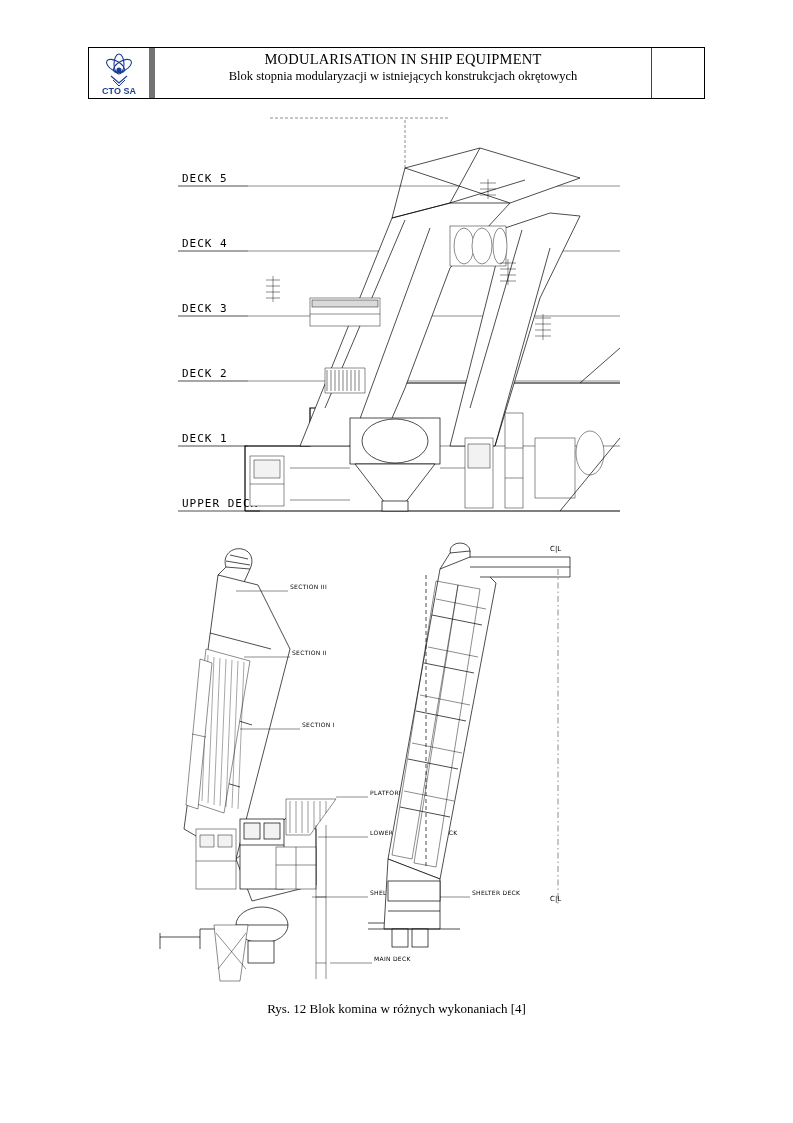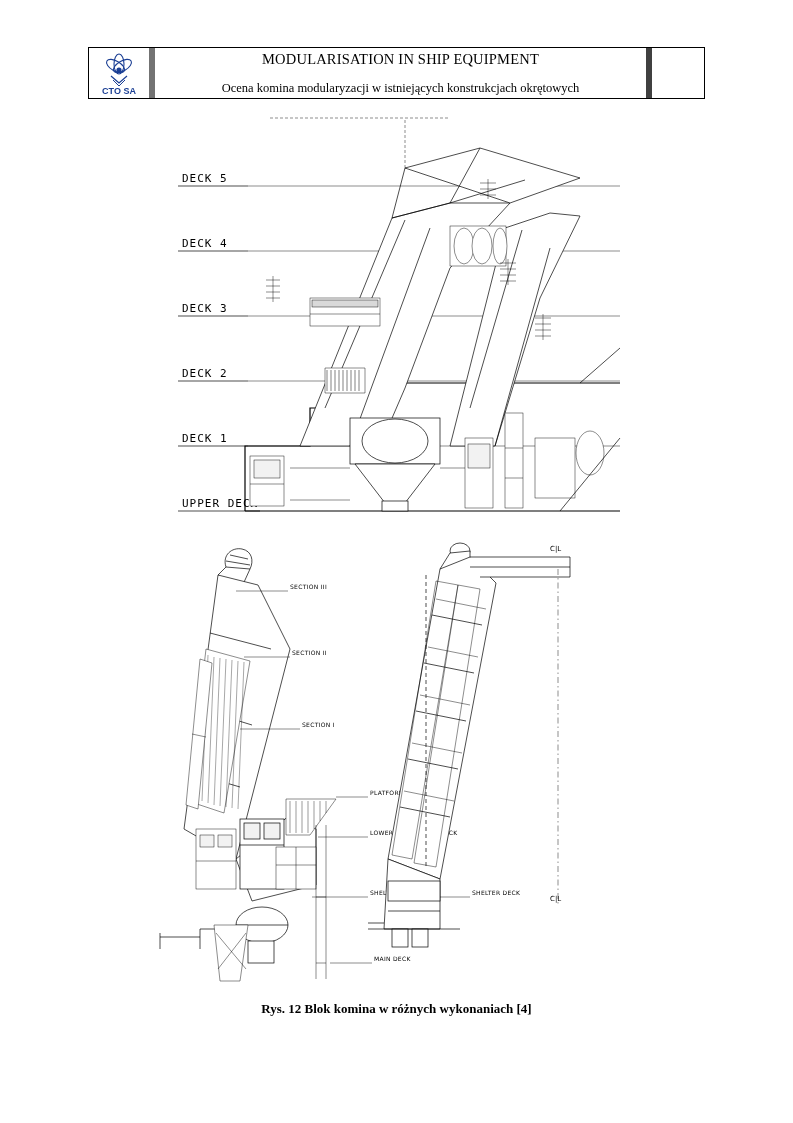--- a/index.html
+++ b/index.html
@@ -44,26 +44,26 @@
     position: relative;
   }
   .logo {
     width: 54px;
     height: 46px;
     position: relative;
   }
   .logo svg { display: block; }
   .header-title-cell {
     flex: 1 1 auto;
-    border-right: 6px solid #404040;
+    border-right: 1px solid #404040;
     box-sizing: border-box;
     display: flex;
     flex-direction: column;
     align-items: center;
-    justify-content: space-between;
+    justify-content: flex-start;
     padding: 2px 4px;
   }
   .header-title {
     font-size: 14.5px;
     letter-spacing: 0.2px;
     line-height: 1.25;
     text-align: center;
   }
   .header-subtitle {
     font-size: 12.5px;
@@ -91,21 +91,21 @@
     width: 520px;
     height: 460px;
   }
   .figure-caption {
     position: absolute;
     left: 0;
     top: 1001px;
     width: 793px;
     text-align: center;
     font-size: 13px;
-    font-weight: bold;
+    font-weight: normal;
   }
 
   svg { overflow: visible; }
   .ln { stroke: #000; fill: none; stroke-width: 0.7; }
   .ln-thin { stroke: #000; fill: none; stroke-width: 0.45; }
   .ln-thick { stroke: #000; fill: none; stroke-width: 1.2; }
   .dash { stroke-dasharray: 6 3 1.5 3; }
   .dash2 { stroke-dasharray: 3 2; }
 
   .decklabel {
@@ -142,21 +142,21 @@
             <circle cx="27" cy="20" r="2.6" fill="#1b3f94" stroke="none"></circle>
             <path d="M19 26 L27 33 L35 26" stroke-width="1.2"></path>
             <path d="M21 30 L27 36 L33 30" stroke-width="1"></path>
           </g>
           <text x="27" y="44" text-anchor="middle" style="font-family:'Liberation Sans',sans-serif;font-size:9px;font-weight:bold;fill:#1b3f94;">CTO SA</text>
         </svg>
       </div>
     </div>
     <div class="header-title-cell">
       <div class="header-title">MODULARISATION IN SHIP EQUIPMENT</div>
-      <div class="header-subtitle">Ocena komina modularyzacji w istniejących konstrukcjach okrętowych</div>
+      <div class="header-subtitle">Blok stopnia modularyzacji w istniejących konstrukcjach okrętowych</div>
     </div>
     <div class="header-empty-cell"></div>
   </div>
 
   <div class="figure-top">
     <svg width="500" height="420" viewBox="0 0 500 420">
 
       <g class="ln">
         <line x1="28" y1="78" x2="98" y2="78"></line>
         <line x1="28" y1="143" x2="98" y2="143"></line>

